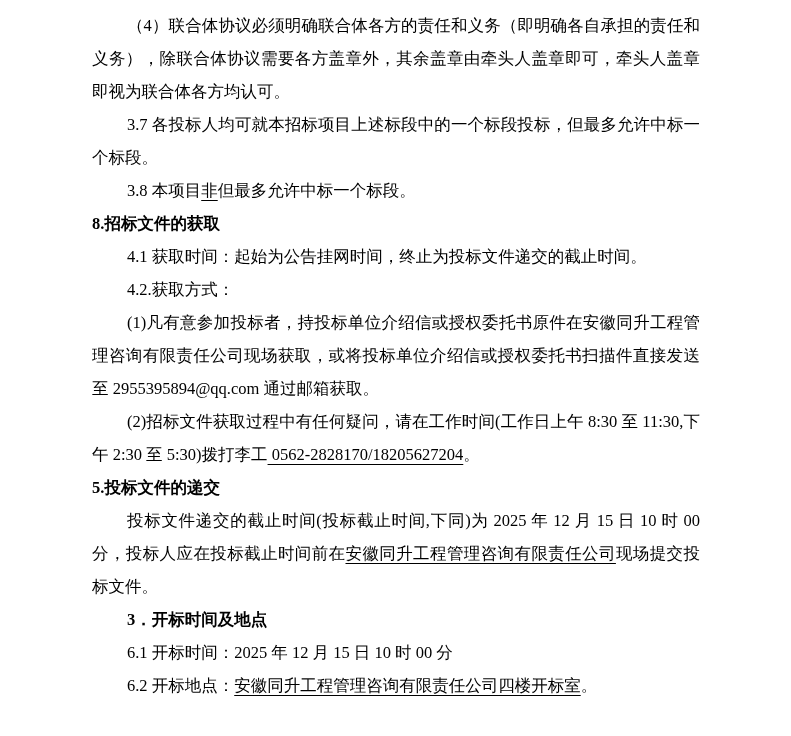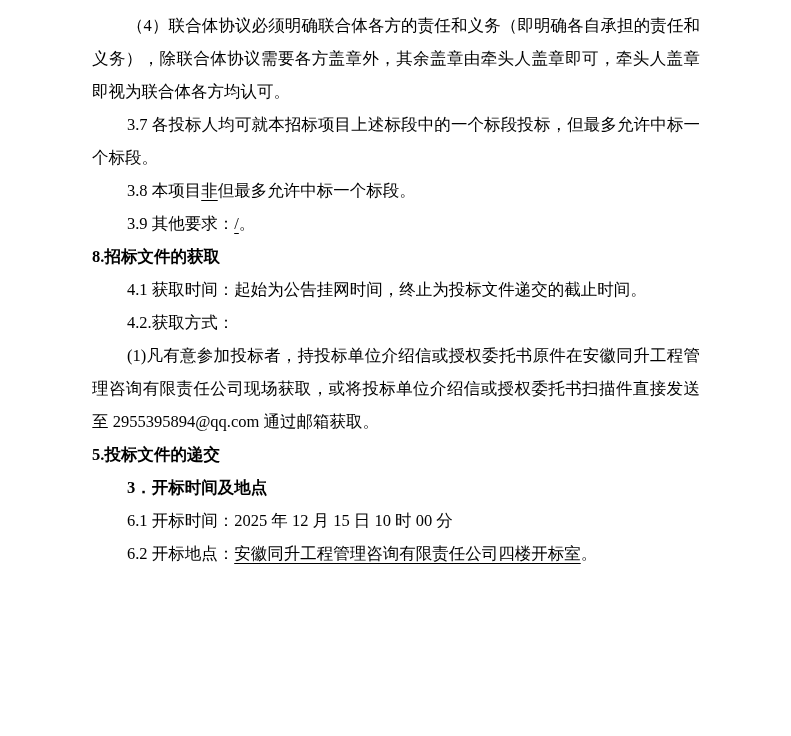--- a/index.html
+++ b/index.html
@@ -42,23 +42,24 @@
   }
 </style>
 </head>
 <body>
 
 <div class="page">
   <div class="content">
       <p class="para indent"><span>（4）联合体协议必须明确联合体各方的责任和义务（即明确各自承担的责任和义务），除联合体协议需要各方盖章外，其余盖章由牵头人盖章即可，牵头人盖章即视为联合体各方均认可。</span></p>
       <p class="para indent"><span>3.7 各投标人均可就本招标项目上述标段中的一个标段投标，但最多允许中标一个标段。</span></p>
       <p class="para indent"><span>3.8 本项目</span><span class="ul">非</span><span>但最多允许中标一个标段。</span></p>
-      <p class="para indent"><span>3.9 其他要求：</span><span class="ul">/</span><span>。</span></p>
       <p class="para heading"><span>8.招标文件的获取</span></p>
       <p class="para indent"><span>4.1 获取时间：起始为公告挂网时间，终止为投标文件递交的截止时间。</span></p>
       <p class="para indent"><span>4.2.获取方式：</span></p>
       <p class="para indent"><span>(1)凡有意参加投标者，持投标单位介绍信或授权委托书原件在安徽同升工程管理咨询有限责任公司现场获取，或将投标单位介绍信或授权委托书扫描件直接发送至 2955395894@qq.com 通过邮箱获取。</span></p>
+      <p class="para indent"><span>(2)招标文件获取过程中有任何疑问，请在工作时间(工作日上午 8:30 至 11:30,下午 2:30 至 5:30)拨打李工</span><span class="ul"> 0562-2828170/18205627204</span><span>。</span></p>
       <p class="para heading"><span>5.投标文件的递交</span></p>
+      <p class="para indent"><span>投标文件递交的截止时间(投标截止时间,下同)为 2025 年 12 月 15 日 10 时 00 分，投标人应在投标截止时间前在</span><span class="ul">安徽同升工程管理咨询有限责任公司</span><span>现场提交投标文件。</span></p>
       <p class="para indent heading"><span>3．开标时间及地点</span></p>
       <p class="para indent"><span>6.1 开标时间：2025 年 12 月 15 日 10 时 00 分</span></p>
       <p class="para indent"><span>6.2 开标地点：</span><span class="ul">安徽同升工程管理咨询有限责任公司四楼开标室</span><span>。</span></p>
     </div>
 </div>
 
 </body></html>

